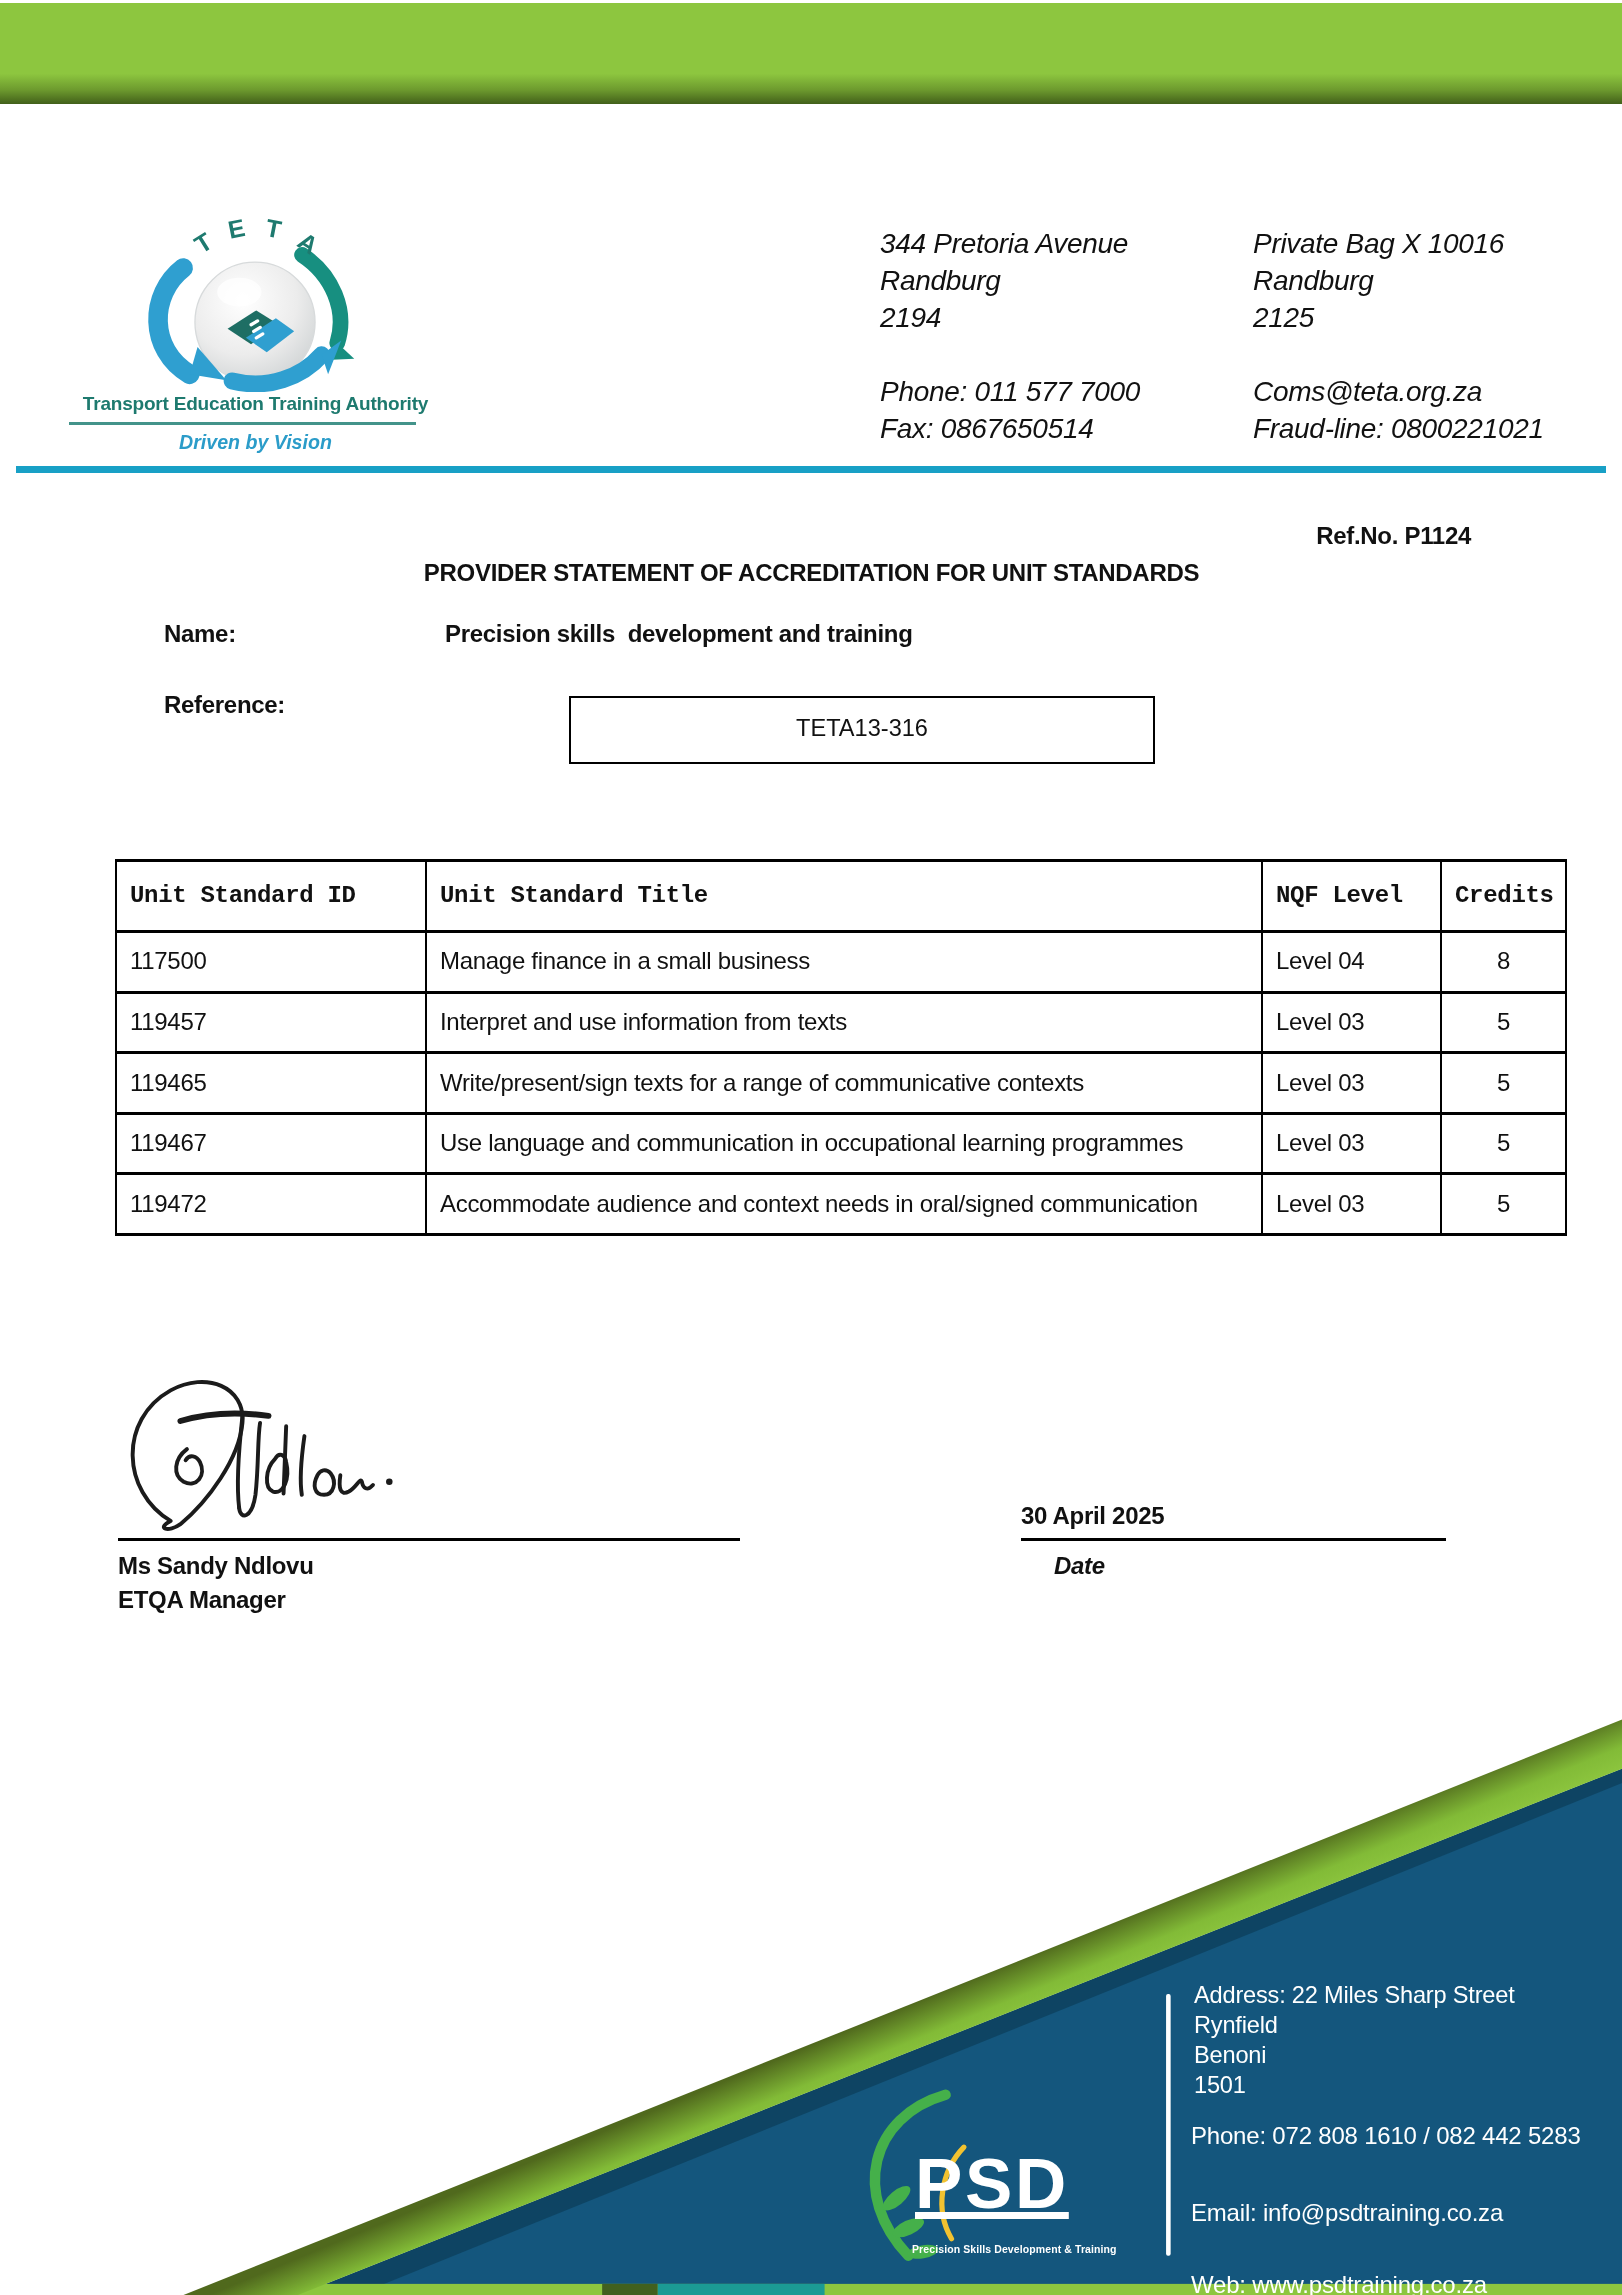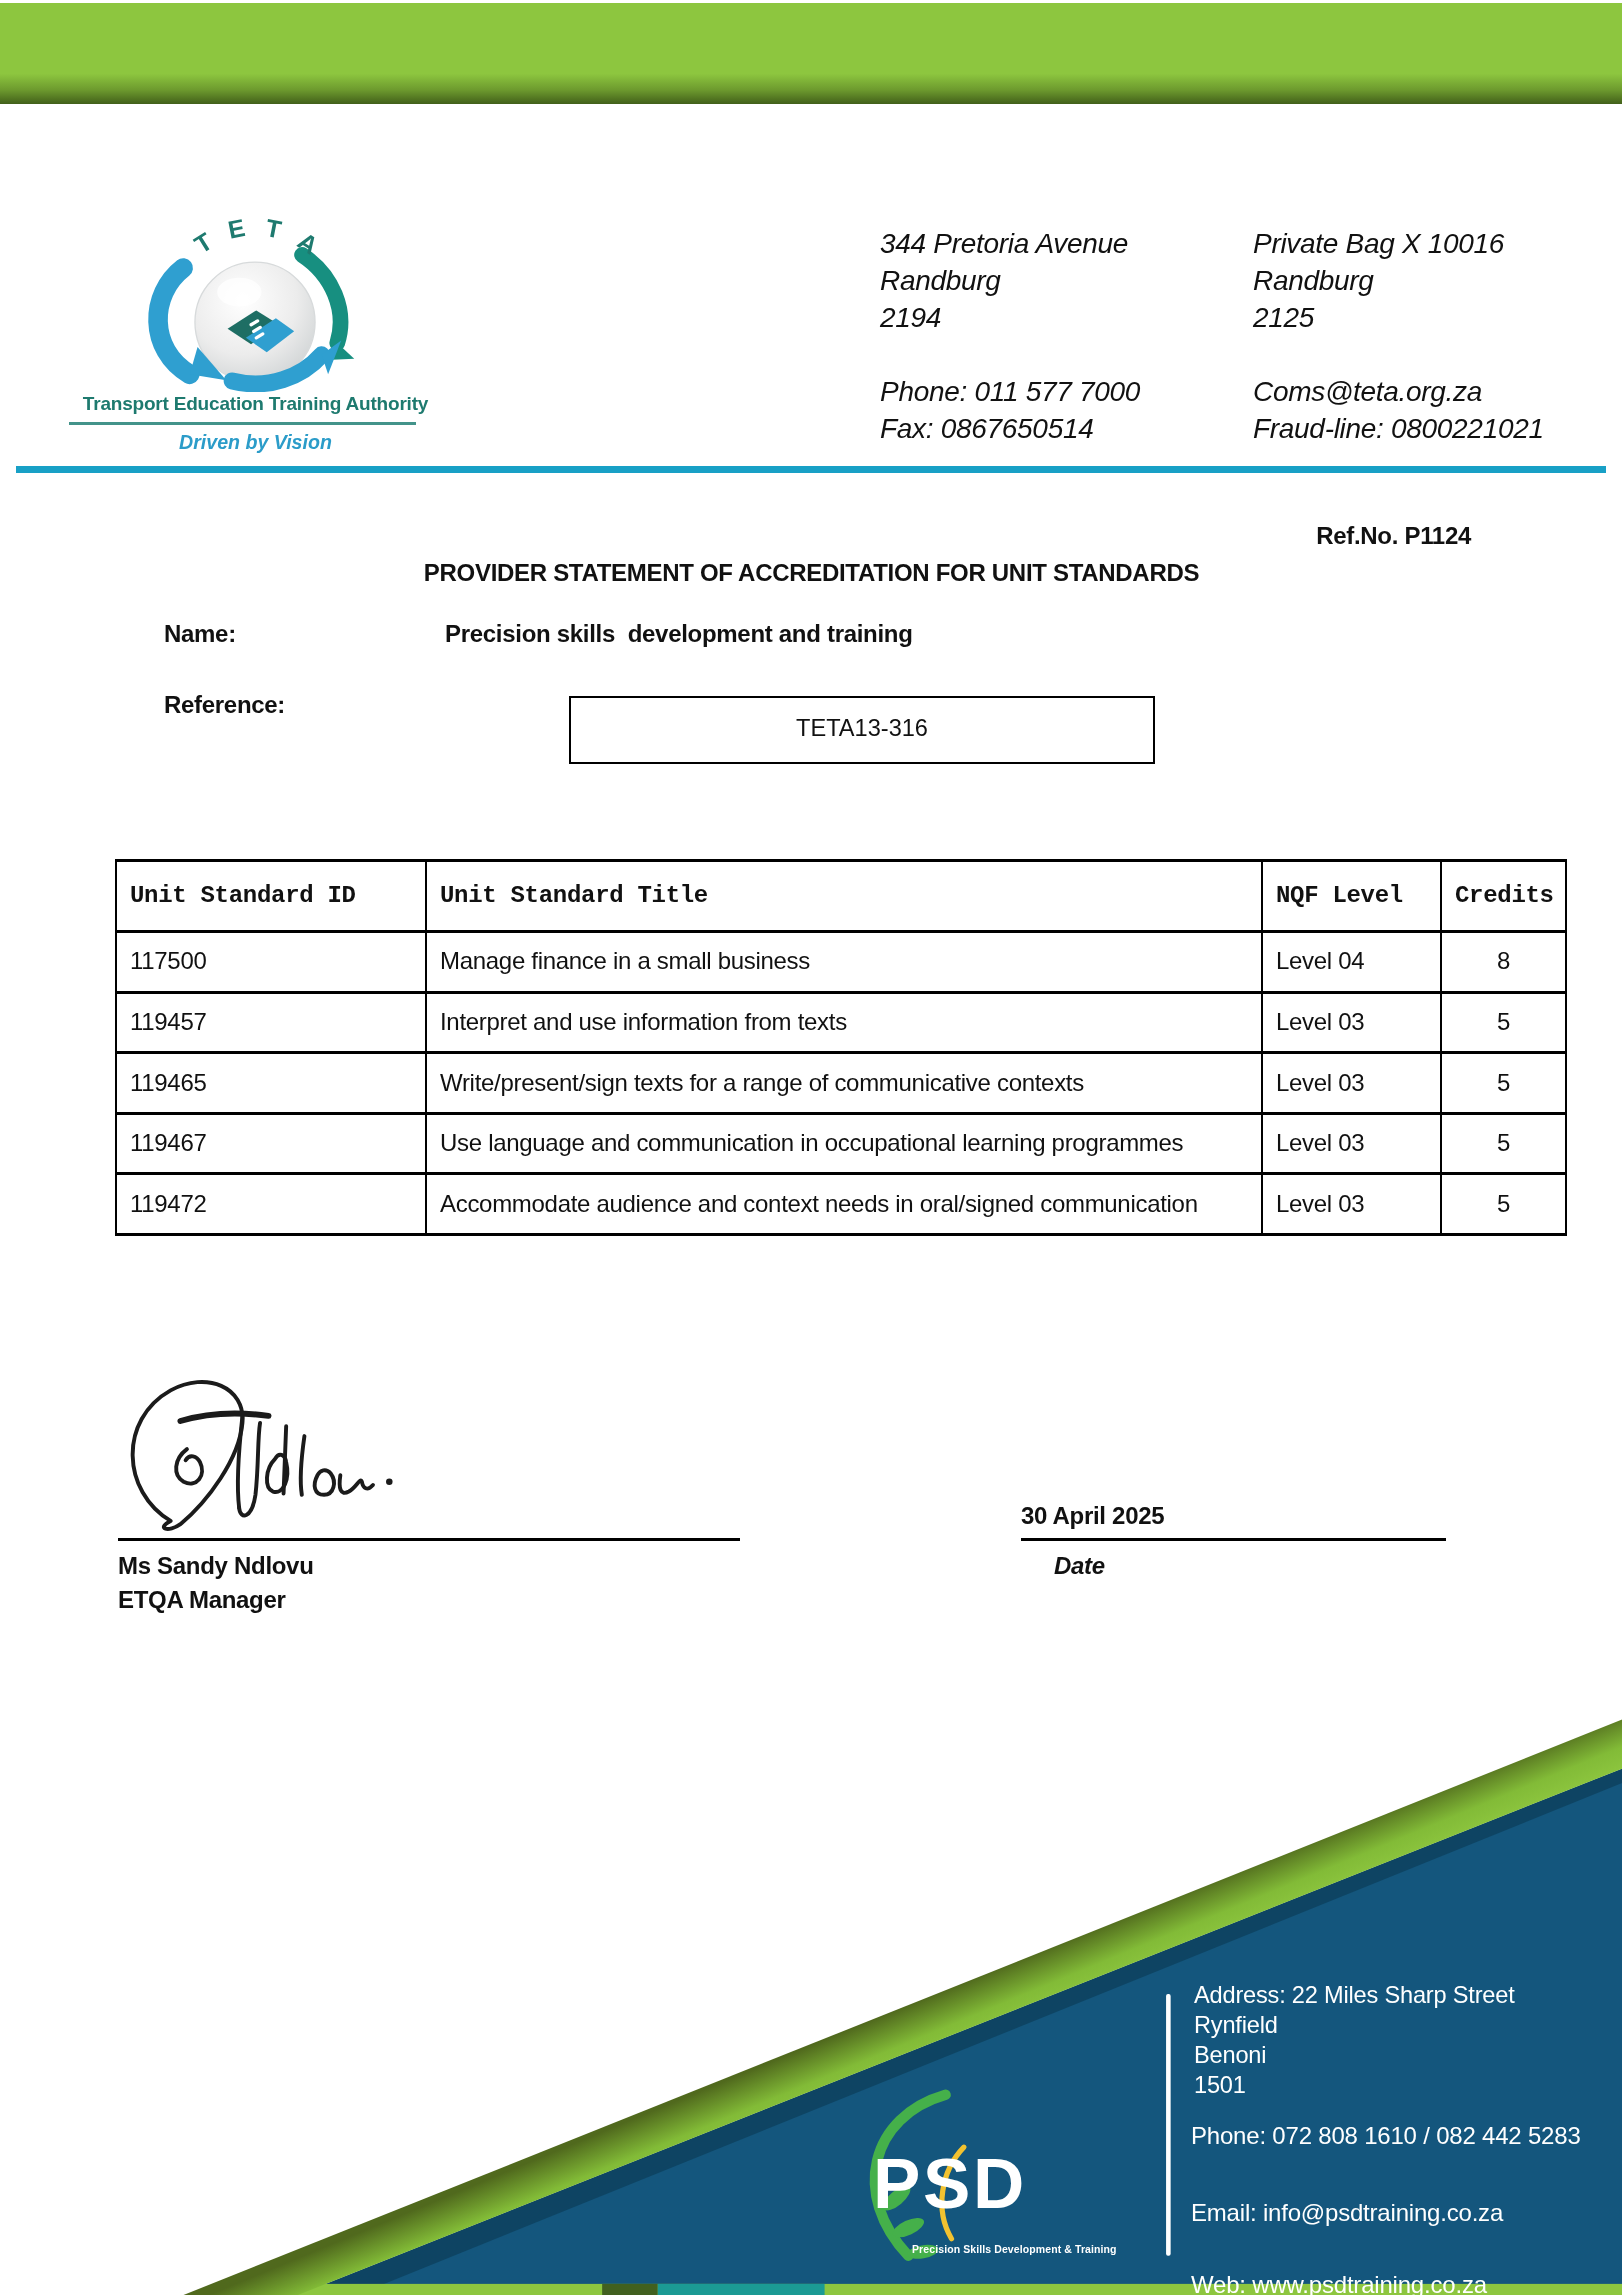--- a/index.html
+++ b/index.html
@@ -41,21 +41,21 @@
   table.us th{padding:19.6px 13px;font-weight:bold;font-family:Liberation Mono, monospace;}
   table.us .c{text-align:center;}
 
   
   .rule{height:3.3px;background:#000;}
 
   
   .f-white{color:#ffffff;letter-spacing:-0.2px;}
   .f-addr{left:1194px;top:1980px;font-size:23.6px;line-height:30px;}
   .f-line{font-size:24px;}
-  .psd-word{left:873px;top:2148px;font-size:71px;font-weight:800;color:#fff;letter-spacing:2.6px;line-height:1;}
+  .psd-word{left:915px;top:2148px;font-size:71px;font-weight:800;color:#fff;letter-spacing:2.6px;line-height:1;text-decoration:underline;}
   .psd-tag{left:912px;top:2243px;font-size:10.5px;font-weight:bold;color:#fff;letter-spacing:0.1px;}
 </style>
 </head>
 <body>
 
 <div class="abs top-band"></div>
 
 <svg class="abs" style="left:111px;top:219px;width:288px;height:173px;" viewBox="0 0 440 265">
   <defs>
     <radialGradient id="sphere" cx="40%" cy="32%" r="75%">

